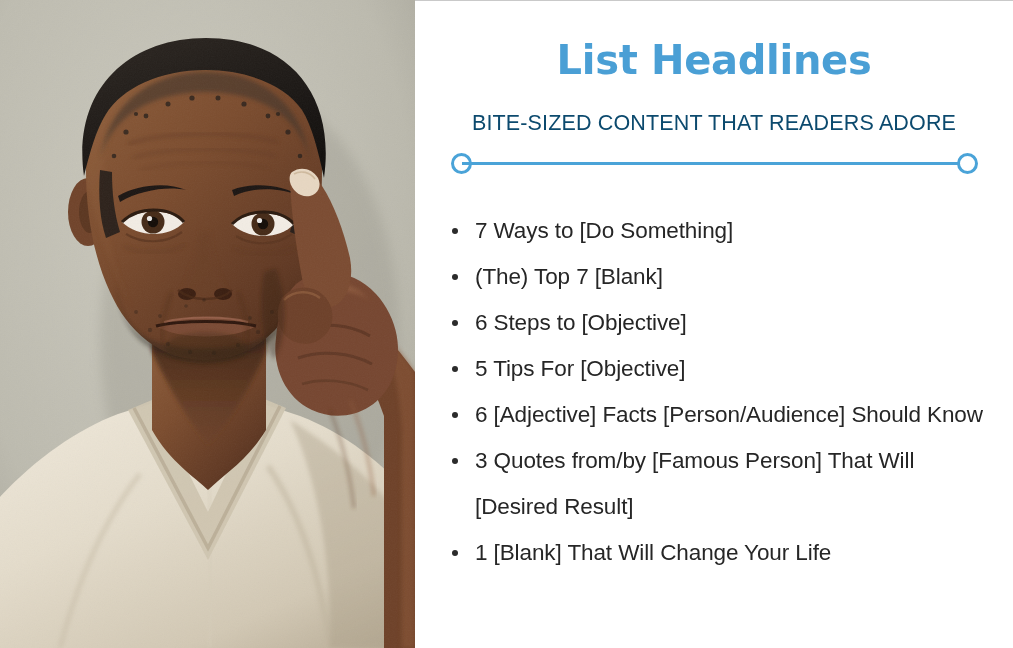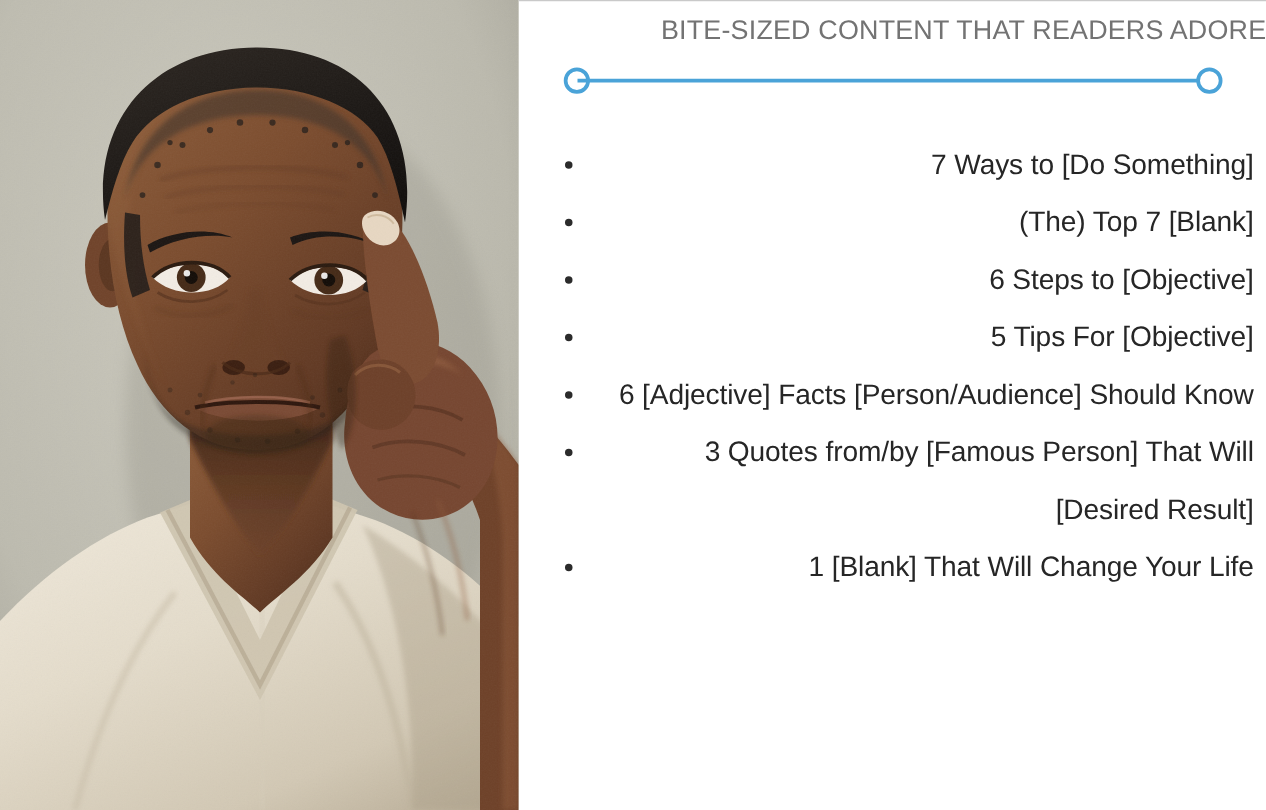--- a/index.html
+++ b/index.html
@@ -64,28 +64,28 @@
     font-family: "DejaVu Sans", sans-serif;
     font-weight: bold;
     font-size: 40px;
     line-height: 1.0;
     color: #4a9fd5;
     letter-spacing: -0.3px;
     margin-top: 40px;
   }
 
   .subheadline {
-    text-align: right;
+    text-align: center;
     font-family: "Liberation Sans", sans-serif;
     font-weight: 400;
     font-size: 21.5px;
     line-height: 1.1;
-    color: #737373;
+    color: #0c4a6e;
     letter-spacing: 0.15px;
-    margin-top: 13px;
+    margin-top: 32px;
   }
 
   
   .divider {
     position: relative;
     width: 527px;
     height: 22px;
     margin: 17px auto 0 auto;
   }
   .divider-line {
@@ -106,21 +106,20 @@
     background: #ffffff;
   }
   .divider-cap.left  { left: 0; }
   .divider-cap.right { right: 0; }
 
   
   .headline-list {
     list-style: none;
     margin: 33px 0 0 0;
     padding: 0 10px 0 32px;
-    text-align: right;
   }
 
   .headline-list li {
     position: relative;
     font-family: "Liberation Sans", sans-serif;
     font-size: 22.5px;
     line-height: 46px;
     color: #262626;
     padding-left: 28px;
     margin: 0;
@@ -339,20 +338,21 @@
       <path d="M 330 410 C 342 440 350 474 354 508" stroke="#55301d" stroke-width="2.6" fill="none" opacity="0.4" filter="url(#soften)"></path>
 
       <path d="M 276 268 C 288 300 288 336 274 360 C 262 342 258 302 264 272 Z" fill="#2e1a0d" opacity="0.35" filter="url(#soften)"></path>
 
       <rect x="0" y="0" width="415" height="648" filter="url(#grain)" opacity="0.55"></rect>
     </svg>
   </div>
 
   <div class="content-pane">
 
+    <h1 class="headline">List Headlines</h1>
 
     <h2 class="subheadline">BITE-SIZED CONTENT THAT READERS ADORE</h2>
 
     <div class="divider">
       <span class="divider-cap left"></span>
       <span class="divider-line"></span>
       <span class="divider-cap right"></span>
     </div>
 
     <ul class="headline-list">

